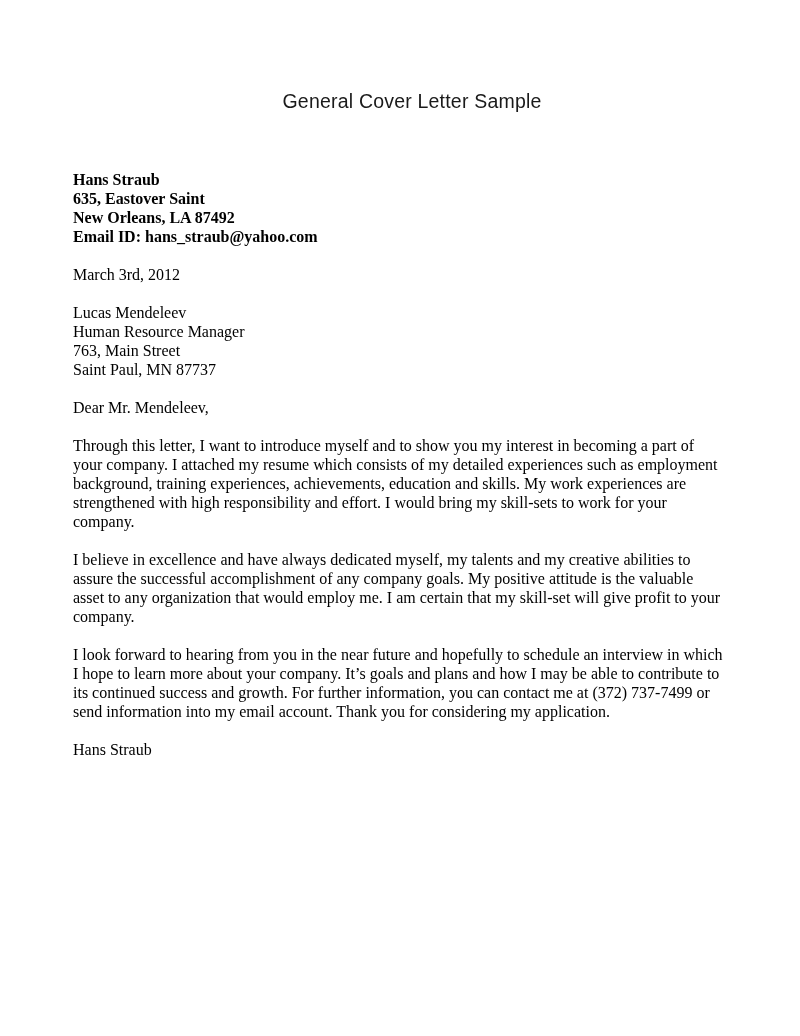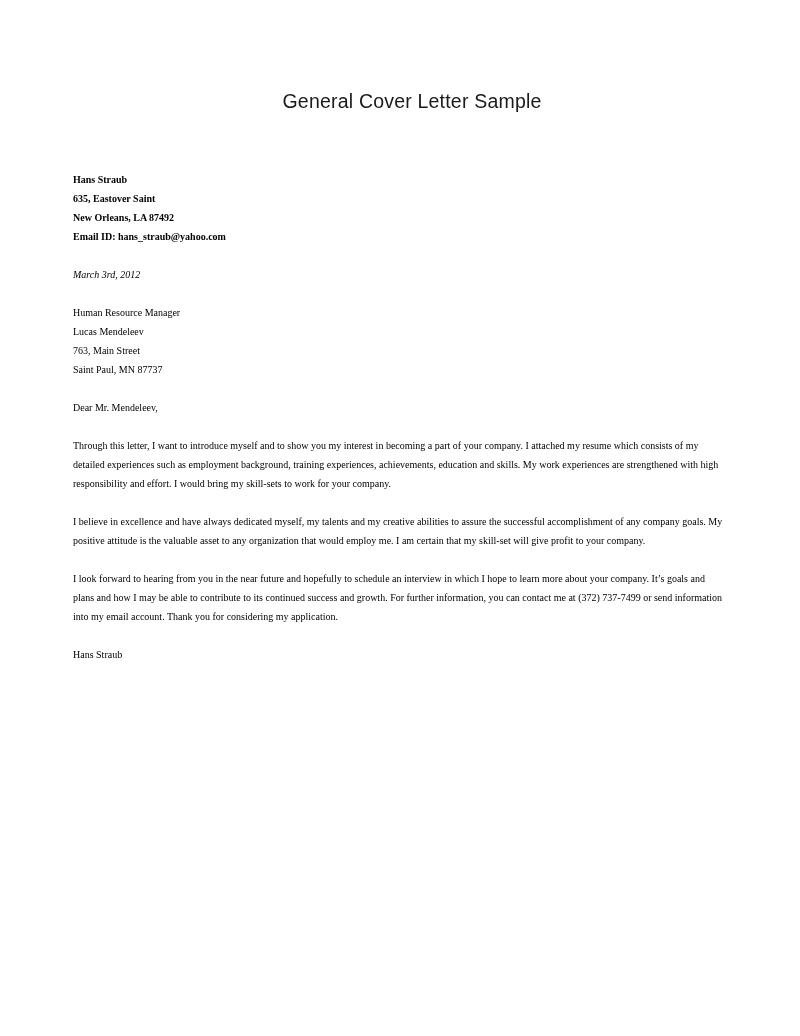--- a/index.html
+++ b/index.html
@@ -27,35 +27,34 @@
     letter-spacing: 0.2px;
     color: #1a1a1a;
     padding-left: 12px;
   }
   .letter-body {
     position: absolute;
     top: 170px;
     left: 73px;
     width: 652px;
     font-family: "Liberation Serif", serif;
-    font-size: 10px;
+    font-size: 16px;
     line-height: 19px;
     color: #000000;
   }
   .sender-block {
     font-weight: 700;
     margin: 0 0 19px 0;
   }
   .sender-line {
     display: block;
     white-space: nowrap;
   }
   .date-line {
     margin: 0 0 19px 0;
-    font-style: italic;
   }
   .recipient-block {
     margin: 0 0 19px 0;
   }
   .recipient-line {
     display: block;
     white-space: nowrap;
   }
   .salutation {
     margin: 0 0 19px 0;
@@ -83,22 +82,22 @@
     <div class="sender-block">
       <span class="sender-line">Hans Straub</span>
       <span class="sender-line">635, Eastover Saint</span>
       <span class="sender-line">New Orleans, LA 87492</span>
       <span class="sender-line">Email ID: hans_straub@yahoo.com</span>
     </div>
 
     <div class="date-line">March 3rd, 2012</div>
 
     <div class="recipient-block">
+      <span class="recipient-line">Lucas Mendeleev</span>
       <span class="recipient-line">Human Resource Manager</span>
-      <span class="recipient-line">Lucas Mendeleev</span>
       <span class="recipient-line">763, Main Street</span>
       <span class="recipient-line">Saint Paul, MN 87737</span>
     </div>
 
     <div class="salutation">Dear Mr. Mendeleev,</div>
 
     <p class="body-para">Through this letter, I want to introduce myself and to show you my interest in becoming a part of your company. I attached my resume which consists of my detailed experiences such as employment background, training experiences, achievements, education and skills. My work experiences are strengthened with high responsibility and effort. I would bring my skill-sets to work for your company.</p>
 
 
     <p class="body-para">I believe in excellence and have always dedicated myself, my talents and my creative abilities to assure the successful accomplishment of any company goals. My positive attitude is the valuable asset to any organization that would employ me. I am certain that my skill-set will give profit to your company.</p>

